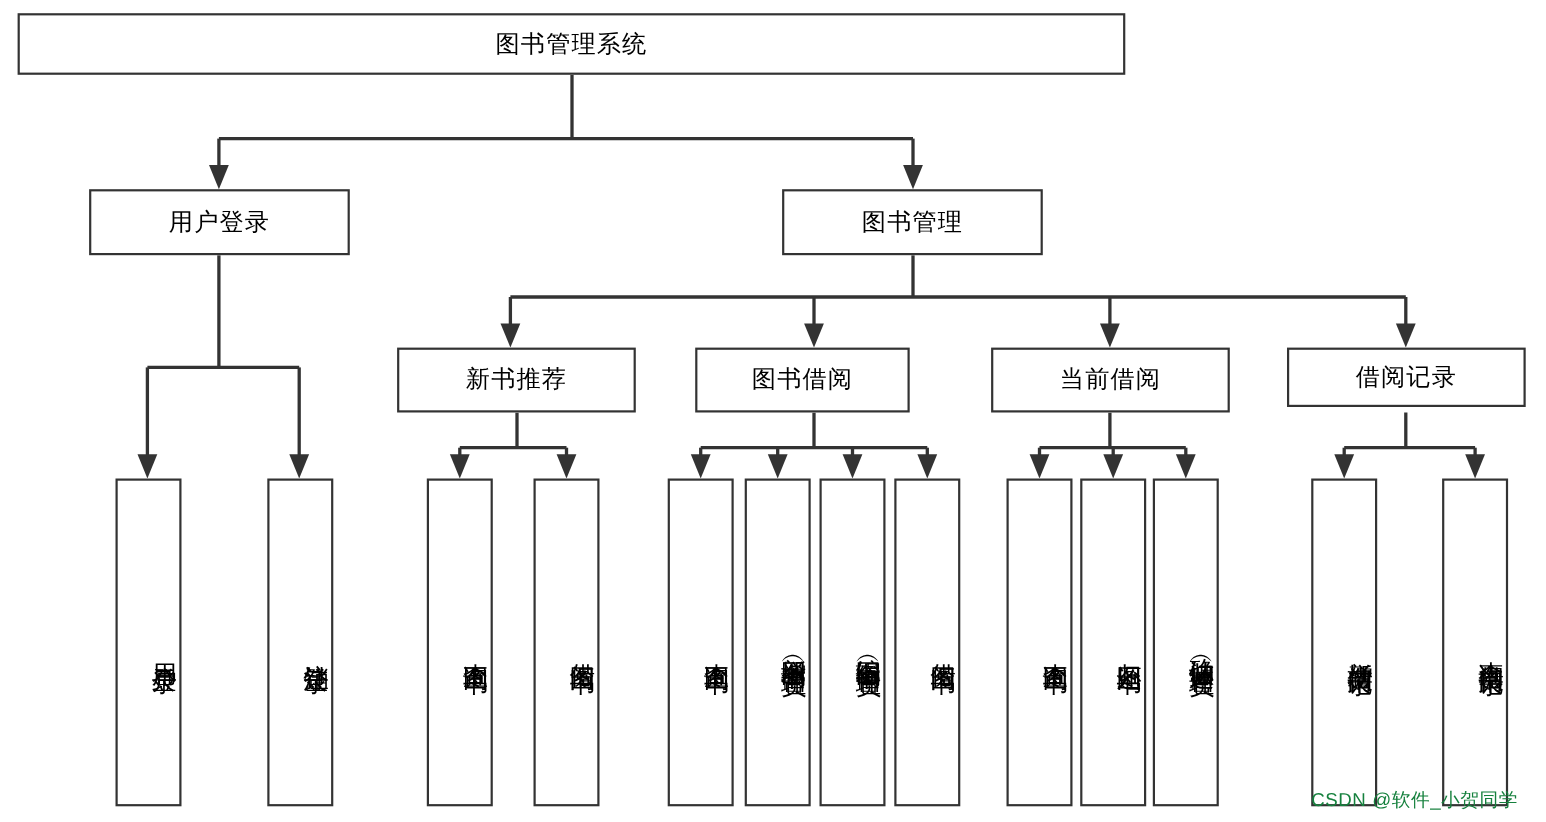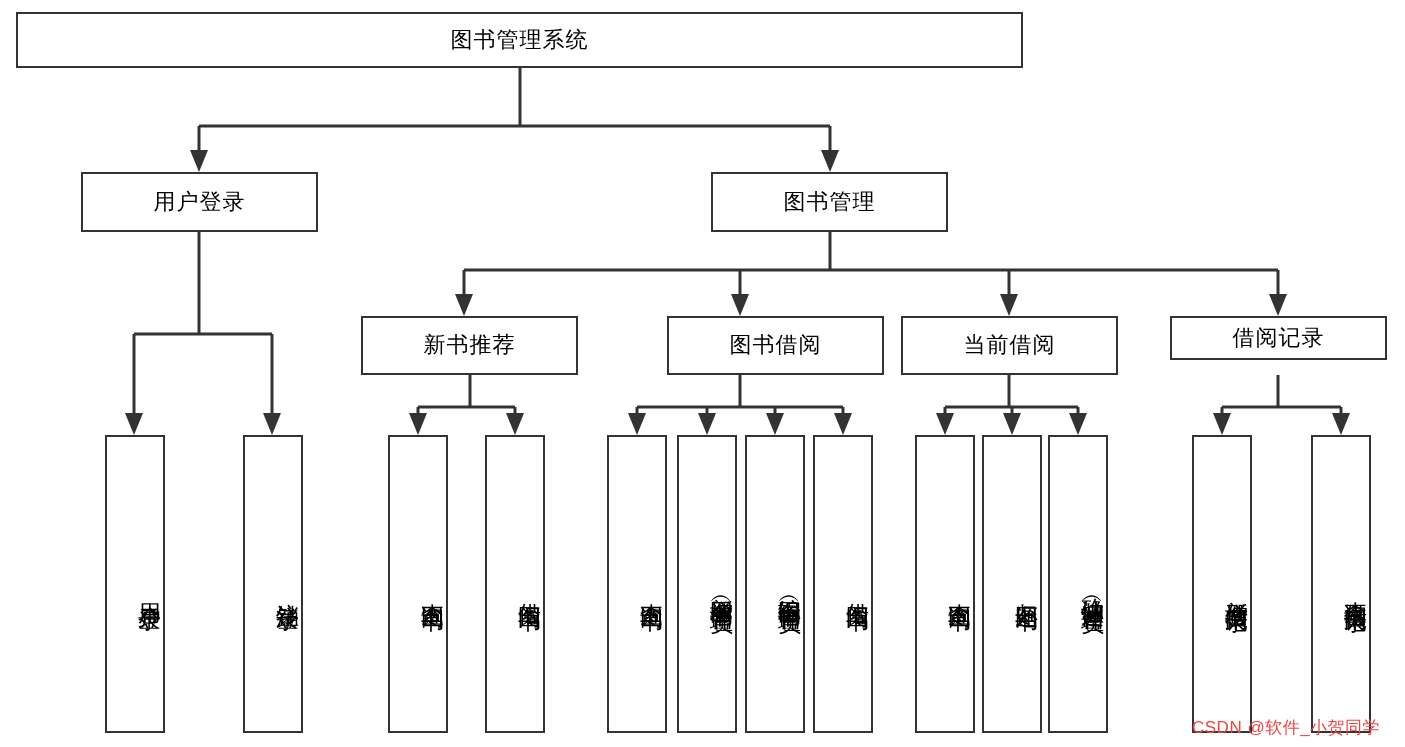--- a/index.html
+++ b/index.html
@@ -133,27 +133,27 @@
       </div>
       <div class="node horiz" style="left: 81px; top: 172px; width: 237px; height: 60px;">
         <span class="label">用户登录</span>
       </div>
       <div class="node horiz" style="left: 711px; top: 172px; width: 237px; height: 60px; justify-content: center;">
         <span class="label">图书管理</span>
       </div>
       <div class="node horiz" style="left: 361px; top: 316px; width: 217px; height: 59px;">
         <span class="label">新书推荐</span>
       </div>
-      <div class="node horiz" style="left: 632px; top: 316px; width: 217px; height: 59px; margin-left: 35px;">
+      <div class="node horiz" style="left: 632px; top: 316px; width: 195px; height: 59px;">
         <span class="label">图书借阅</span>
       </div>
       <div class="node horiz" style="left: 901px; top: 316px; width: 217px; height: 59px; align-items: center;">
         <span class="label">当前借阅</span>
       </div>
-      <div class="node horiz" style="left: 1170px; top: 316px; width: 217px; height: 44px; justify-content: center;">
+      <div class="node horiz" style="left: 1170px; top: 316px; width: 217px; height: 54px; justify-content: center;">
         <span class="label">借阅记录</span>
       </div>
       <div class="node vert" style="left: 105px; top: 435px; width: 60px; height: 298px;">
         <span class="label">用户登录</span>
       </div>
       <div class="node vert" style="left: 243px; top: 435px; width: 60px; height: 298px;">
         <span class="label">注销登录</span>
       </div>
       <div class="node vert" style="left: 388px; top: 435px; width: 60px; height: 298px;">
         <span class="label">查询图书</span>
@@ -183,15 +183,15 @@
         <span class="label">确认归还（管理员）</span>
       </div>
       <div class="node vert" style="left: 1192px; top: 435px; width: 60px; height: 298px;">
         <span class="label">新增借阅记录</span>
       </div>
       <div class="node vert" style="left: 1311px; top: 435px; width: 60px; height: 298px;">
         <span class="label">查询借阅记录</span>
       </div>
     </div>
 
-  <div class="watermark" style="left: 1192px; top: 716px; color: #ef4444;">CSDN @软件_小贺同学</div>
+  <div class="watermark" style="left: 1192px; top: 716px; color: #15803d;">CSDN @软件_小贺同学</div>
 
 </div>
 
 </body></html>

